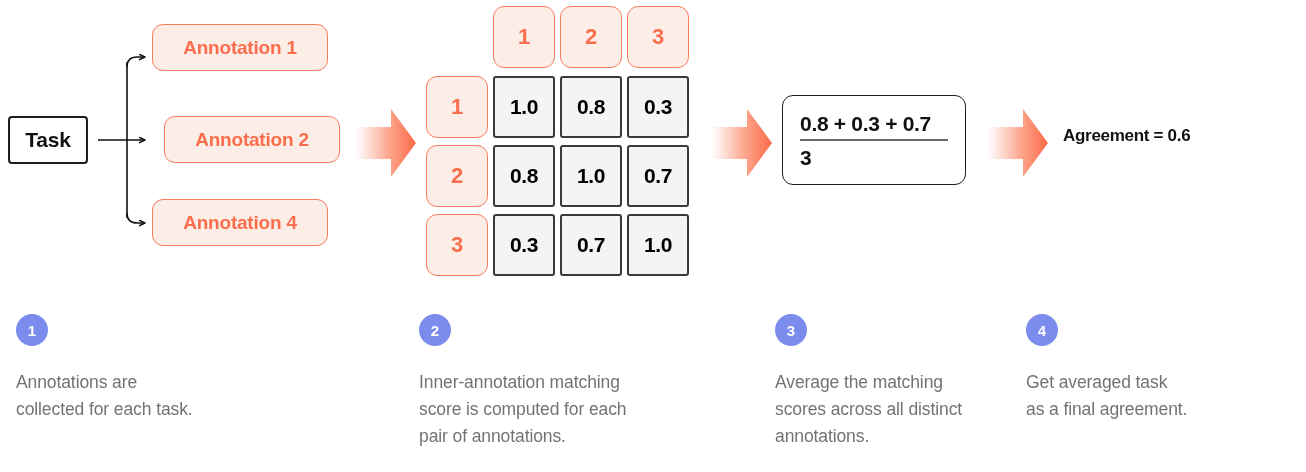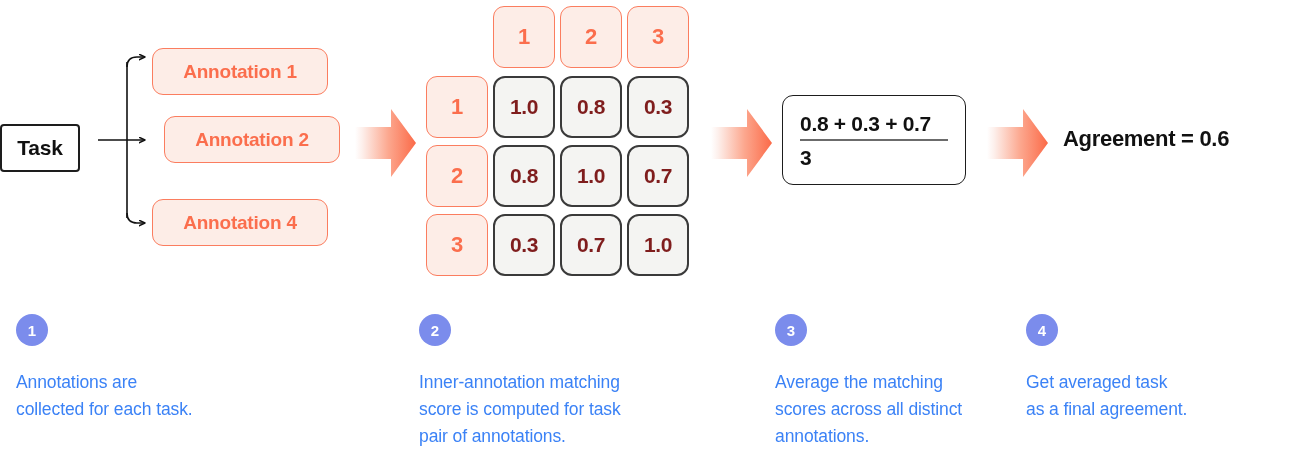--- a/index.html
+++ b/index.html
@@ -19,55 +19,54 @@
   .stage {
     position: absolute;
     left: 0; top: 0;
     width: 1306px;
     height: 472px;
   }
 
   
   .task-box {
     position: absolute;
-    left: 0; top: 116px;
+    left: 8px; top: 116px;
     width: 80px; height: 48px;
     border: 2px solid #1d1d1d;
     border-radius: 4px;
     background: #ffffff;
     display: flex;
     align-items: center;
     justify-content: center;
     font-size: 21px;
     font-weight: bold;
     color: #111111;
     letter-spacing: -0.2px;
     box-sizing: border-box;
-    margin-top: 8px;
   }
 
   
   .ann-box {
     position: absolute;
     left: 152px;
     width: 176px;
     height: 47px;
     border: 1.6px solid #FB7D5F;
     border-radius: 11px;
     background: #FDEDE7;
     display: flex;
     align-items: center;
     justify-content: center;
     font-size: 19px;
     font-weight: bold;
     color: #FB6E4D;
     letter-spacing: -0.2px;
     box-sizing: border-box;
   }
-  .ann-1 { top: 48px; }
+  .ann-1 { top: 24px; }
   .ann-2 { top: 116px; margin-left: 12px; }
   .ann-3 { top: 199px; }
 
   
   .connectors {
     position: absolute;
     left: 0; top: 0;
     width: 1306px; height: 472px;
     pointer-events: none;
   }
@@ -91,23 +90,23 @@
   }
   .mhead {
     border: 1.6px solid #FB7D5F;
     border-radius: 11px;
     background: #FDEDE7;
     color: #FB6E4D;
     font-size: 22px;
   }
   .mval {
     border: 2px solid #3a3a3a;
-    border-radius: 12px;
+    border-radius: 3px;
     background: #F4F4F2;
-    color: #7f1d1d;
+    color: #000000;
     font-size: 21px;
   }
 
   
   .big-arrow { position: absolute; }
 
   
   .formula-box {
     position: absolute;
     left: 782px; top: 95px;
@@ -143,21 +142,21 @@
     font-weight: bold;
     color: #111111;
     padding-top: 6px;
   }
 
   
   .result-text {
     position: absolute;
     left: 1063px;
     top: 126px;
-    font-size: 22px;
+    font-size: 17px;
     font-weight: bold;
     color: #111111;
     letter-spacing: -0.3px;
     white-space: nowrap;
   }
 
   
   .step {
     position: absolute;
     top: 314px;
@@ -172,21 +171,21 @@
     font-weight: bold;
     display: flex;
     align-items: center;
     justify-content: center;
     box-sizing: border-box;
   }
   .step-text {
     margin-top: 23px;
     font-size: 17.5px;
     line-height: 27px;
-    color: #3b82f6;
+    color: #737373;
     letter-spacing: -0.1px;
     white-space: pre-line;
   }
   .step-1 { left: 16px;   width: 260px; }
   .step-2 { left: 419px;  width: 290px; }
   .step-3 { left: 775px;  width: 250px; }
   .step-4 { left: 1026px; width: 260px; }
 </style>
 </head>
 <body>
@@ -268,21 +267,21 @@
 
   <div class="step step-1">
     <div class="step-badge">1</div>
     <div class="step-text">Annotations are
 collected for each task.</div>
   </div>
 
   <div class="step step-2">
     <div class="step-badge">2</div>
     <div class="step-text">Inner-annotation matching
-score is computed for task
+score is computed for each
 pair of annotations.</div>
   </div>
 
   <div class="step step-3">
     <div class="step-badge">3</div>
     <div class="step-text">Average the matching
 scores across all distinct
 annotations.</div>
   </div>
 

